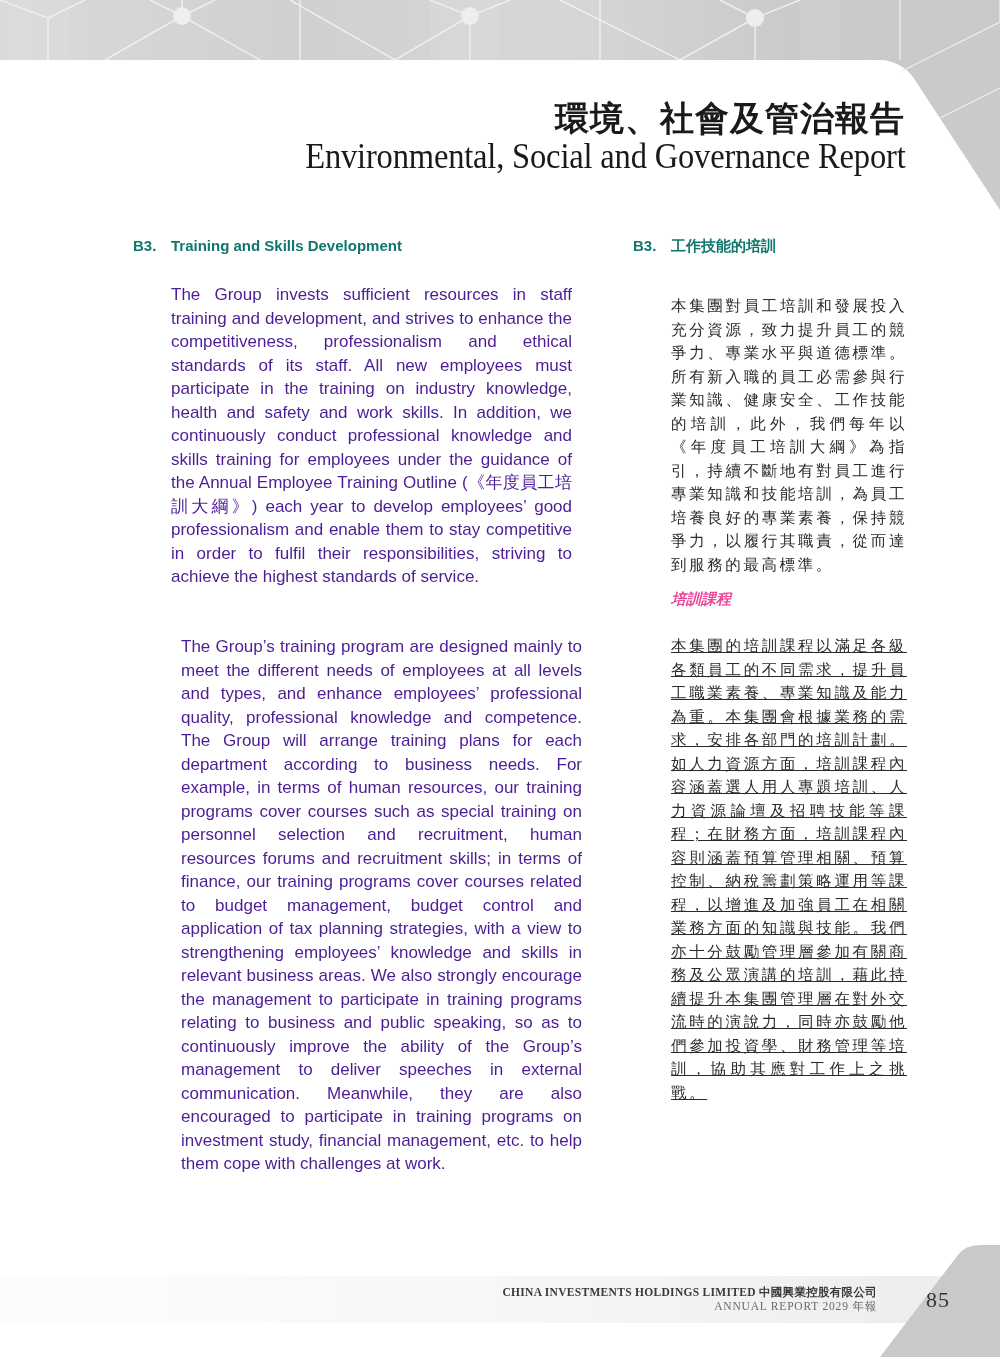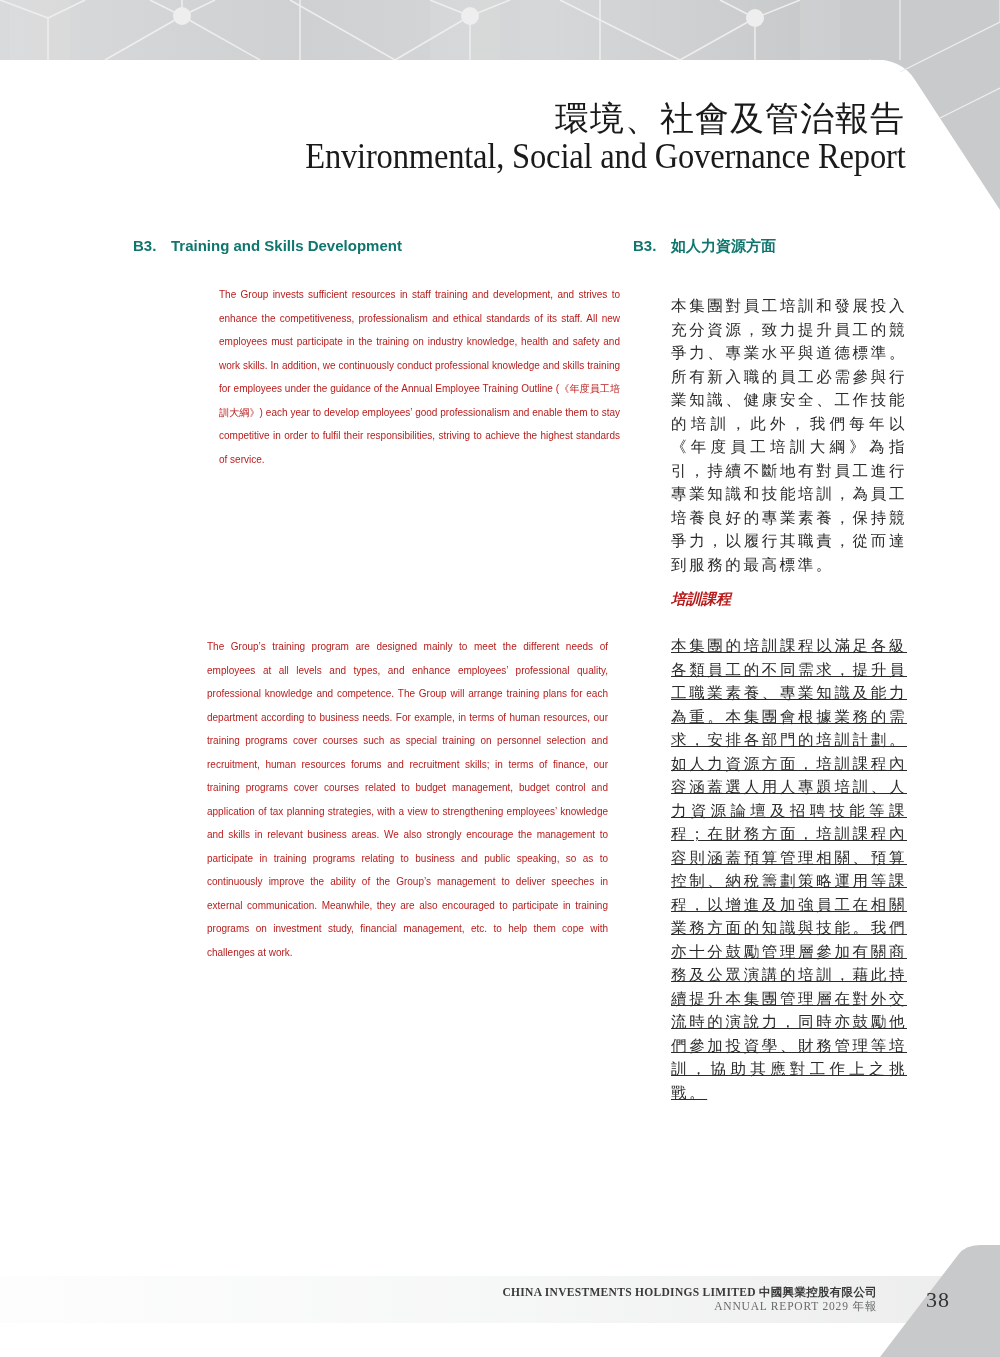--- a/index.html
+++ b/index.html
@@ -14,50 +14,50 @@
     position: absolute; left: 0; top: 0; width: 1000px; height: 60px;
     background: linear-gradient(90deg, #d9dadb 0%, #cfd0d1 30%, #d6d7d8 55%, #c9cacb 80%, #c3c4c5 100%);
   }
   #top-band svg, #right-wedge svg { position: absolute; left: 0; top: 0; }
   #right-wedge {
     position: absolute; right: 0; top: 0; width: 160px; height: 210px;
   }
   
   #title-zh {
     position: absolute; right: 95px; top: 96px;
-    font-family: "DejaVu Serif", serif; font-size: 34px; font-weight: normal;
+    font-family: "DejaVu Serif", serif; font-size: 34px; font-weight: bold;
     letter-spacing: 1px; color: #1a1a1a; white-space: nowrap;
   }
   #title-en {
     position: absolute; right: 95px; top: 137px;
     font-family: "Liberation Serif", serif; font-size: 35px; color: #1a1a1a;
     white-space: nowrap; transform: scaleX(0.93); transform-origin: right center;
     letter-spacing: -0.2px;
   }
   
   .section-head {
     position: absolute; font-weight: bold; font-size: 15px; color: #0f766e;
   }
   .section-head .num { display: inline-block; width: 38px; }
   #en-head { left: 133px; top: 237px; }
   #zh-head { left: 633px; top: 237px; }
   .body-text {
-    position: absolute; font-size: 10px; line-height: 23.5px; color: #b91c1c;
-    text-align: justify; text-align-last: left; margin-left: 48px;
+    position: absolute; font-size: 17px; line-height: 23.5px; color: #4c1d95;
+    text-align: justify; text-align-last: left;
   }
   #en-p1 { left: 171px; top: 283px; width: 401px; }
   #en-sub { left: 171px; top: 590px; font-weight: bold; font-style: italic; font-size: 15px; color: #111; }
-  #en-p2 { left: 159px; top: 635px; width: 401px; }
+  #en-p2 { left: 181px; top: 635px; width: 401px; }
   .zh-text {
     position: absolute; font-family: "DejaVu Sans", sans-serif; font-size: 15.5px;
     line-height: 23.5px; color: #2b2b2b; letter-spacing: 2.6px; text-align: justify;
     width: 236px;
   }
   #zh-p1 { left: 671px; top: 283px; margin-top: 12px; }
-  #zh-sub { left: 671px; top: 590px; position: absolute; font-weight: bold; font-style: italic; font-size: 15px; color: #b91c1c; }
+  #zh-sub { left: 671px; top: 590px; position: absolute; font-weight: bold; font-style: italic; font-size: 15px; color: #ec4899; }
   #zh-p2 { left: 671px; top: 635px; text-decoration: underline; }
   
   #footer-band {
     position: absolute; left: 0; top: 1276px; width: 1000px; height: 47px;
     background: linear-gradient(90deg, #fdfdfd 0%, #f6f7f7 50%, #ececed 100%);
   }
   #footer-wedge { position: absolute; right: 0; top: 1245px; width: 120px; height: 112px; }
   #footer-company {
     position: absolute; right: 123px; top: 1285px;
     font-family: "Liberation Serif", serif; font-size: 11.5px; font-weight: bold;
@@ -133,27 +133,27 @@
 <div id="title-en">Environmental, Social and Governance Report</div>
 
 <div id="en-head" class="section-head">
   <span class="num">B3.</span><span>Training and Skills Development</span>
 </div>
 <div id="en-p1" class="body-text">The Group invests sufficient resources in staff training and development, and strives to enhance the competitiveness, professionalism and ethical standards of its staff. All new employees must participate in the training on industry knowledge, health and safety and work skills. In addition, we continuously conduct professional knowledge and skills training for employees under the guidance of the Annual Employee Training Outline (《年度員工培訓大綱》) each year to develop employees’ good professionalism and enable them to stay competitive in order to fulfil their responsibilities, striving to achieve the highest standards of service.</div>
 <div id="en-sub">Training Programs</div>
 <div id="en-p2" class="body-text">The Group’s training program are designed mainly to meet the different needs of employees at all levels and types, and enhance employees’ professional quality, professional knowledge and competence. The Group will arrange training plans for each department according to business needs. For example, in terms of human resources, our training programs cover courses such as special training on personnel selection and recruitment, human resources forums and recruitment skills; in terms of finance, our training programs cover courses related to budget management, budget control and application of tax planning strategies, with a view to strengthening employees’ knowledge and skills in relevant business areas. We also strongly encourage the management to participate in training programs relating to business and public speaking, so as to continuously improve the ability of the Group’s management to deliver speeches in external communication. Meanwhile, they are also encouraged to participate in training programs on investment study, financial management, etc. to help them cope with challenges at work.</div>
 
 <div id="zh-head" class="section-head">
-  <span class="num">B3.</span><span>如人力資源方面</span>
+  <span class="num">B3.</span><span>工作技能的培訓</span>
 </div>
 <div id="zh-p1" class="zh-text">本集團對員工培訓和發展投入充分資源，致力提升員工的競爭力、專業水平與道德標準。所有新入職的員工必需參與行業知識、健康安全、工作技能的培訓，此外，我們每年以《年度員工培訓大綱》為指引，持續不斷地有對員工進行專業知識和技能培訓，為員工培養良好的專業素養，保持競爭力，以履行其職責，從而達到服務的最高標準。</div>
 <div id="zh-sub">培訓課程</div>
 <div id="zh-p2" class="zh-text">本集團的培訓課程以滿足各級各類員工的不同需求，提升員工職業素養、專業知識及能力為重。本集團會根據業務的需求，安排各部門的培訓計劃。如人力資源方面，培訓課程內容涵蓋選人用人專題培訓、人力資源論壇及招聘技能等課程；在財務方面，培訓課程內容則涵蓋預算管理相關、預算控制、納稅籌劃策略運用等課程，以增進及加強員工在相關業務方面的知識與技能。我們亦十分鼓勵管理層參加有關商務及公眾演講的培訓，藉此持續提升本集團管理層在對外交流時的演說力，同時亦鼓勵他們參加投資學、財務管理等培訓，協助其應對工作上之挑戰。</div>
 
 <div id="footer-band"></div>
 <div id="footer-wedge">
   <svg width="120" height="112">
     <path d="M0 112 L78 10 Q85 0 100 0 L120 0 L120 112 Z" fill="#c8c9ca"></path>
   </svg>
 </div>
 <div id="footer-company">CHINA INVESTMENTS HOLDINGS LIMITED 中國興業控股有限公司</div>
 <div id="footer-report">ANNUAL REPORT 2029 年報</div>
-<div id="page-number">38</div>
+<div id="page-number">85</div>
 
 </body></html>

